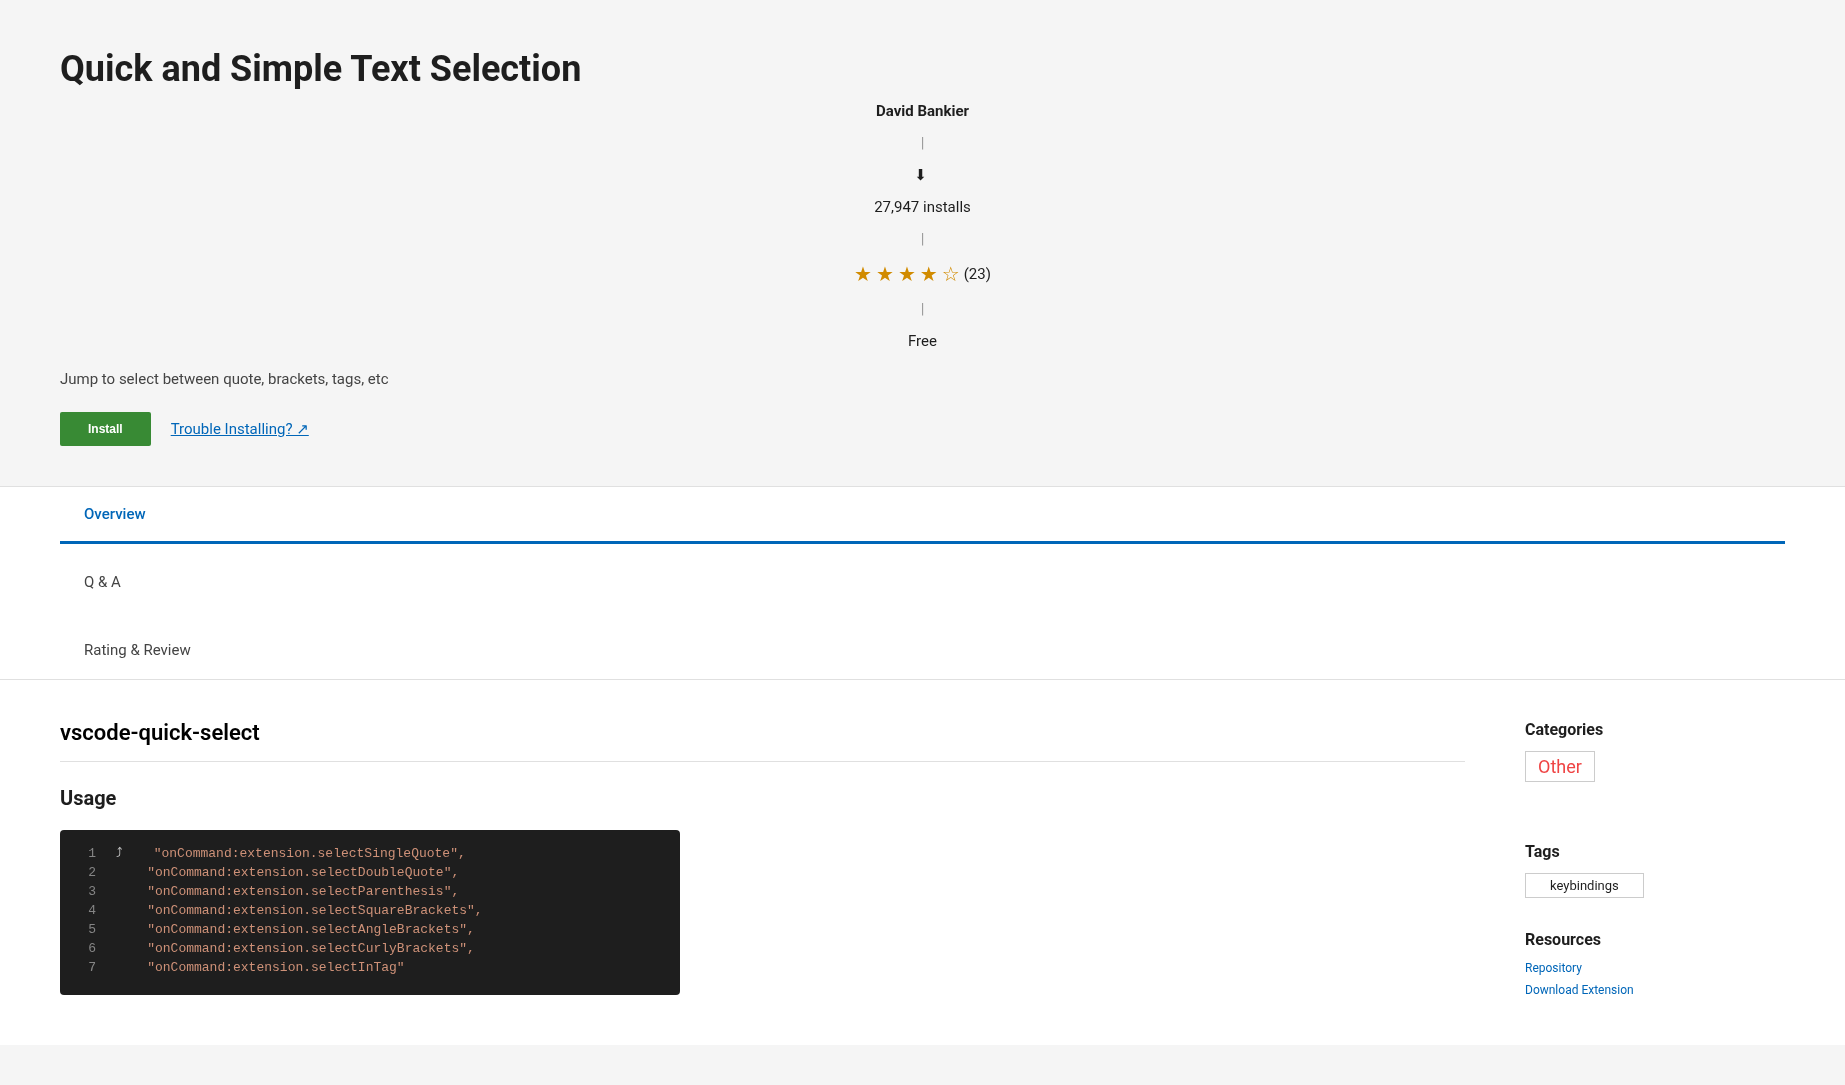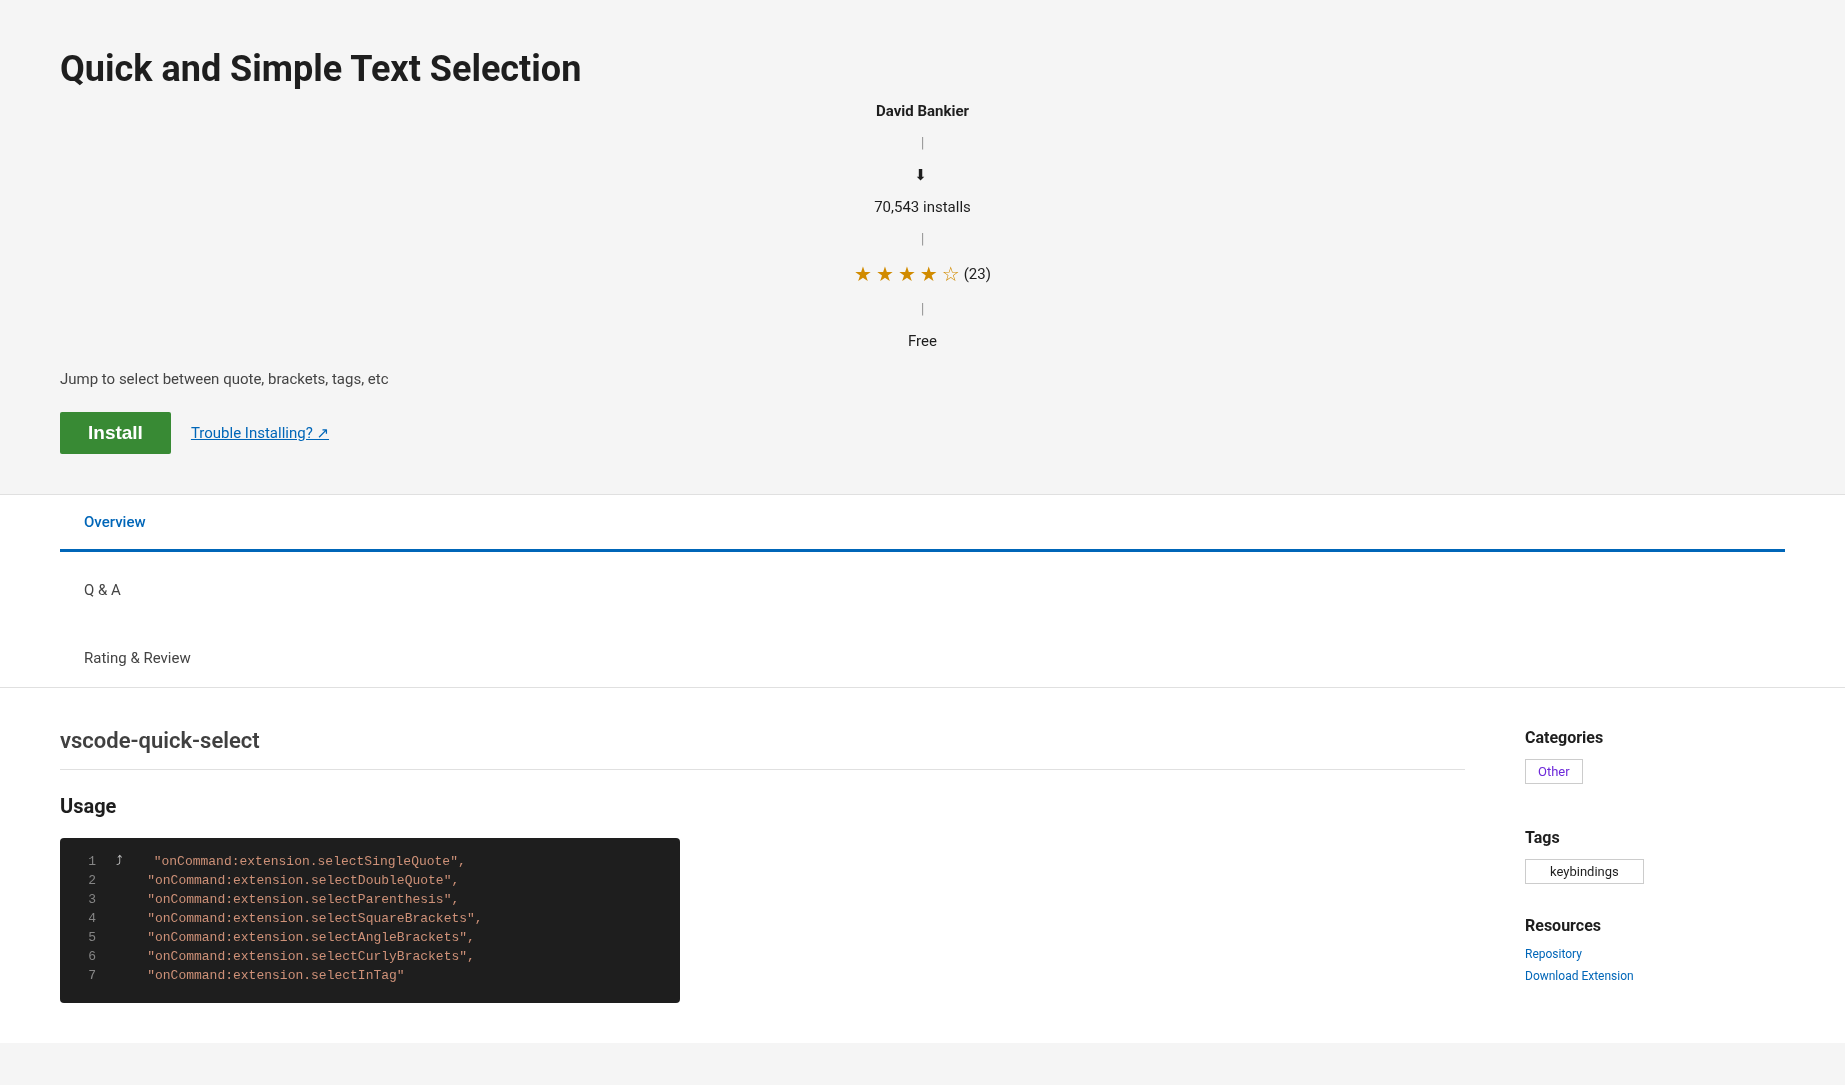--- a/index.html
+++ b/index.html
@@ -91,21 +91,21 @@
       display: flex;
       align-items: center;
       gap: 20px;
     }
 
     .install-button {
       background: #388a34;
       color: white;
       border: none;
       padding: 10px 28px;
-      font-size: 19px;
+      font-size: 12px;
       font-weight: 600;
       cursor: pointer;
       border-radius: 2px;
     }
 
     .trouble-link {
       color: #0066b8;
       text-decoration: underline;
       font-size: 15px;
       cursor: pointer;
@@ -152,21 +152,21 @@
     }
 
     .content-right {
       width: 260px;
       flex-shrink: 0;
     }
 
     .extension-id {
       font-size: 22px;
       font-weight: 600;
-      color: #404040;
+      color: #000000;
       margin-bottom: 24px;
       padding-bottom: 16px;
       border-bottom: 1px solid #e0e0e0;
     }
 
     .section-heading {
       font-size: 20px;
       font-weight: 700;
       color: #1e1e1e;
       margin-bottom: 20px;
@@ -203,23 +203,23 @@
       font-size: 16px;
       font-weight: 700;
       color: #1e1e1e;
       margin-bottom: 12px;
     }
 
     .category-tag {
       display: inline-block;
       border: 1px solid #ccc;
       padding: 4px 12px;
-      font-size: 13px;
-      color: #6d28d9;
-      margin-bottom: 24px;
+      font-size: 18px;
+      color: #ef4444;
+      margin-bottom: 40px;
       cursor: pointer;
     }
 
     .tags-section {
       margin-top: 20px;
     }
 
     .tag-item {
       display: inline-block;
       border: 1px solid #ccc;
@@ -246,21 +246,21 @@
 </head>
 <body>
 
 <div class="header-section">
   <h1 class="extension-title">Quick and Simple Text Selection</h1>
 
   <div class="meta-row">
     <span class="author">David Bankier</span>
     <span class="separator">|</span>
     <span class="installs-icon">⬇</span>
-    <span class="installs">70,543 installs</span>
+    <span class="installs">27,947 installs</span>
     <span class="separator">|</span>
     <div class="stars-container">
       <span class="star">★</span>
       <span class="star">★</span>
       <span class="star">★</span>
       <span class="star">★</span>
       <span class="star-half">☆</span>
       <span class="rating-count">(23)</span>
     </div>
     <span class="separator">|</span>

